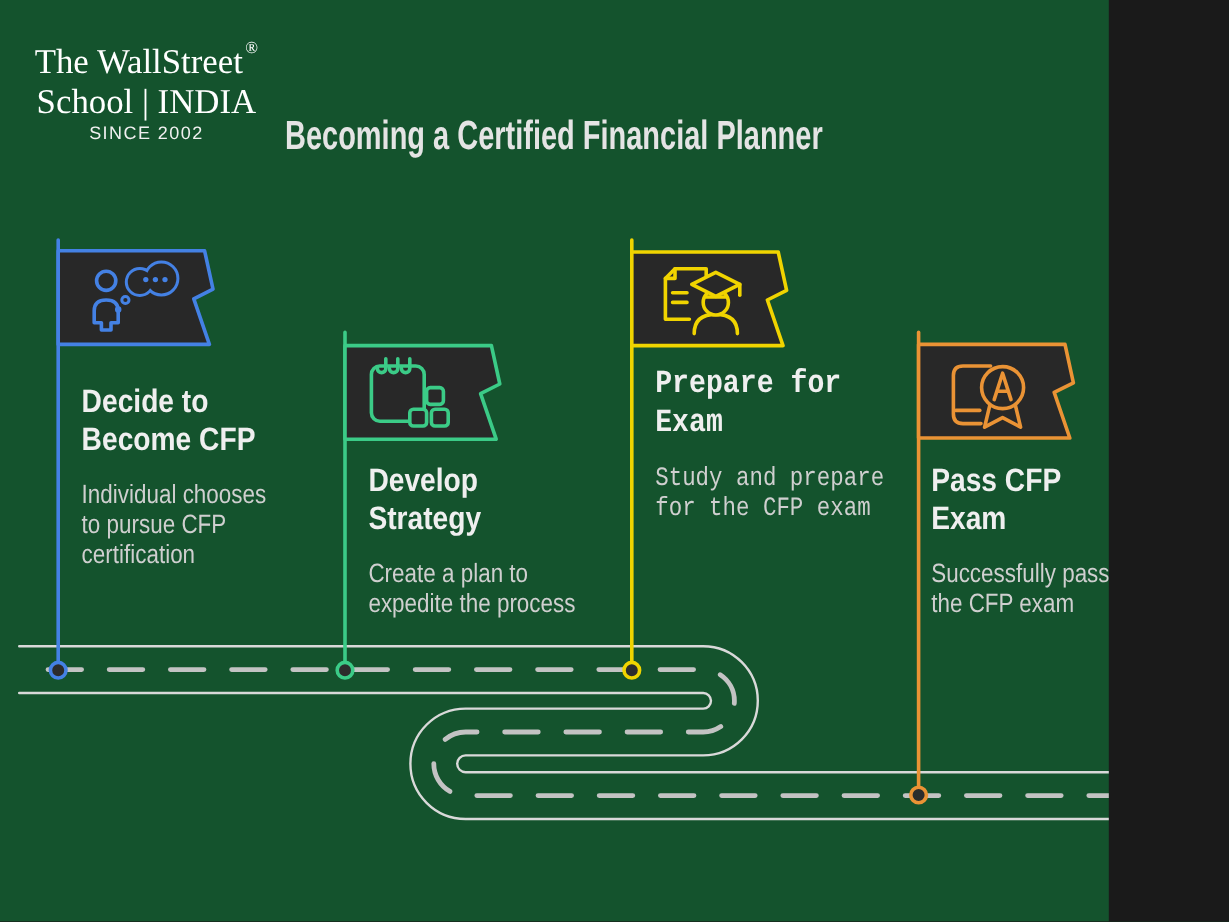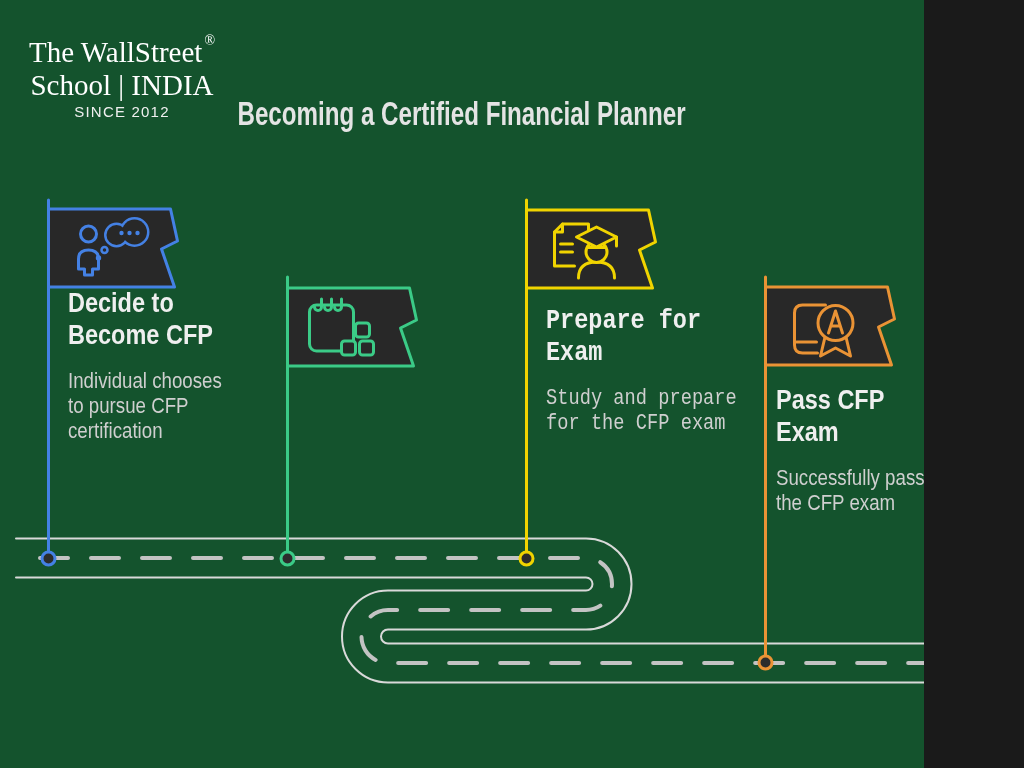--- a/index.html
+++ b/index.html
@@ -23,21 +23,21 @@
   .main-title-wrap { position:absolute; left:0; right:0; top:94px; text-align:center; }
   .main-title { display:inline-block; font-size:34px; font-weight:700; line-height:38px;
                 color:#e4e4e4; transform:scaleX(0.71); transform-origin:50% 0; white-space:nowrap; }
 
   
   .step-text { position:absolute; }
   .step-title { font-size:27px; font-weight:700; line-height:32px; color:#efefef;
                 transform:scaleX(0.87); transform-origin:0 0; white-space:nowrap; }
   .step-desc  { font-size:22px; line-height:25px; color:#cfcfcf; margin-top:17px;
                 transform:scaleX(0.85); transform-origin:0 0; white-space:nowrap; }
-  .pos-1 { left:68px;  top:287px; }
+  .pos-1 { left:68px;  top:318px; }
   .pos-2 { left:307px; top:384px; }
   .pos-3 { left:546px; top:305px;font-family:Liberation Mono, monospace; }
   .pos-4 { left:776px; top:384px; }
 </style>
 </head>
 <body>
 
 <div class="canvas">
 
   <svg width="1024" height="768" viewBox="0 0 1024 768">
@@ -118,39 +118,50 @@
           <circle cx="52" cy="28" r="17.5" fill="#282828"></circle>
           <path d="M45,38 L52,16 L59,38 M47.5,31 H56.5"></path>
         </g>
       </g>
     </g>
   </svg>
 
   <div class="logo">
     <div class="logo-line"><span>The WallStreet</span><span class="logo-reg">®</span></div>
     <div class="logo-line">School | INDIA</div>
-    <div class="logo-since">SINCE 2012</div>
+    <div class="logo-since">SINCE 2002</div>
   </div>
 
   <div class="main-title-wrap">
     <div class="main-title">Becoming a Certified Financial Planner</div>
   </div>
 
   <div class="step-text pos-1">
     <div class="step-title">
       <div>Decide to</div>
       <div>Become CFP</div>
     </div>
     <div class="step-desc">
       <div>Individual chooses</div>
       <div>to pursue CFP</div>
       <div>certification</div>
     </div>
   </div>
 
+  <div class="step-text pos-2">
+    <div class="step-title">
+      <div>Develop</div>
+      <div>Strategy</div>
+    </div>
+    <div class="step-desc">
+      <div>Create a plan to</div>
+      <div>expedite the process</div>
+      <div></div>
+    </div>
+  </div>
 
   <div class="step-text pos-3">
     <div class="step-title">
       <div>Prepare for</div>
       <div>Exam</div>
     </div>
     <div class="step-desc">
       <div>Study and prepare</div>
       <div>for the CFP exam</div>
       <div></div>

